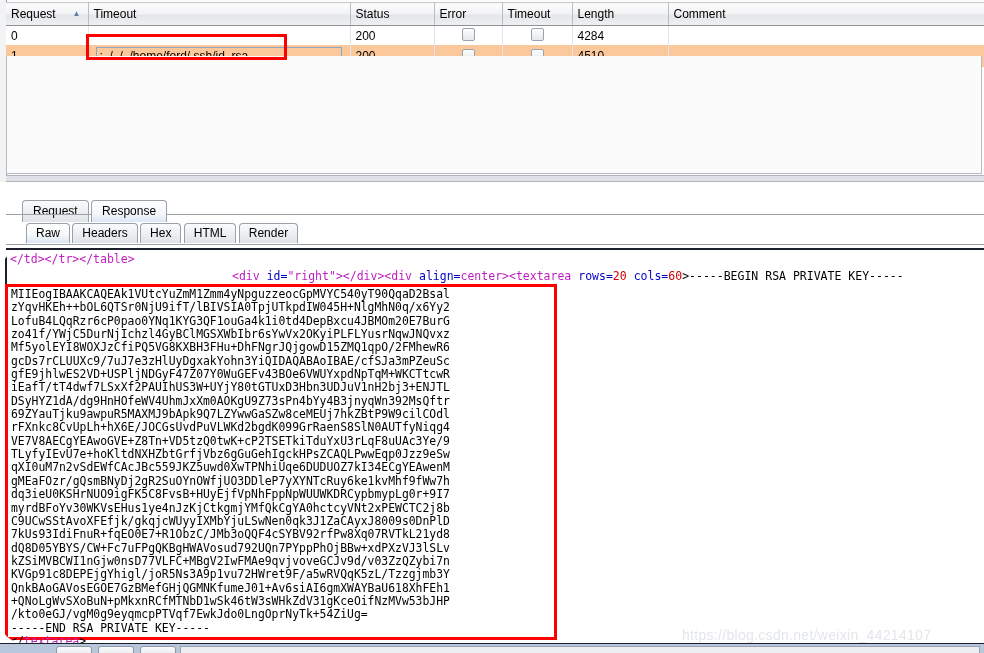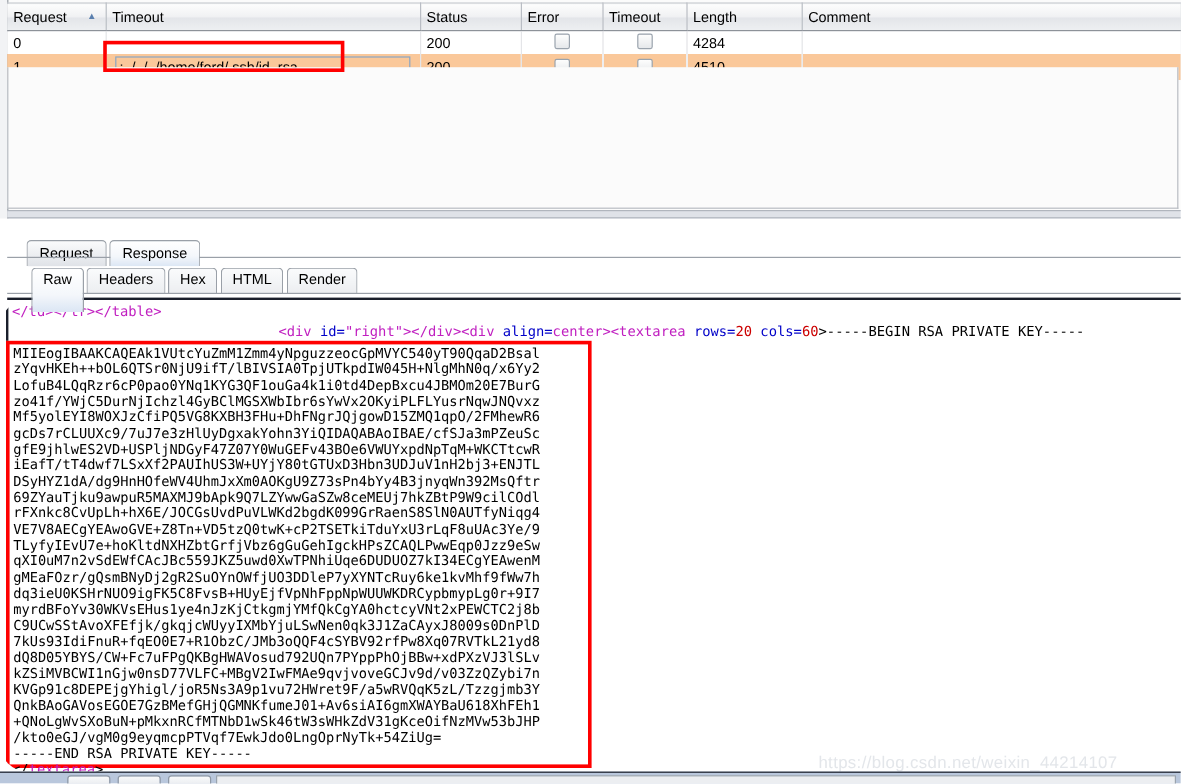--- a/index.html
+++ b/index.html
@@ -138,21 +138,21 @@
     position: absolute;
     left: 6px; top: 214px;
     width: 978px;
     height: 0;
     border-top: 1px solid #9aa0a8;
   }
   #tab-strip-sub {
     position: absolute;
     left: 26px; top: 223px;
   }
-  #tab-strip-sub .tab { padding: 2px 9px 20px 9px; }
+  #tab-strip-sub .tab { padding: 2px 9px 3px 9px; }
   #tab-strip-sub-rule {
     position: absolute;
     left: 6px; top: 244px;
     width: 978px;
     height: 0;
     border-top: 1px solid #9aa0a8;
   }
   #sub-underline {
     position: absolute;
     left: 6px; top: 245px;
@@ -197,21 +197,21 @@
     left: 232px; top: 20px;
   }
   .tag { color: #c01fc0; }
   .attr { color: #0000c8; }
   .num { color: #cc0000; }
   .plain { color: #000000; }
 
   #key-block {
     position: absolute;
     left: 5px; top: 34px;
-    width: 488px;
+    width: 552px;
     box-sizing: border-box;
     border: 3px solid #ff0000;
     background: #ffffff;
     padding: 1px 3px 2px 3px;
   }
   #key-block pre { font-size: 11.4px; line-height: 13.35px; }
 
   #close-textarea {
     position: absolute;
     left: 10px; top: 385px;

